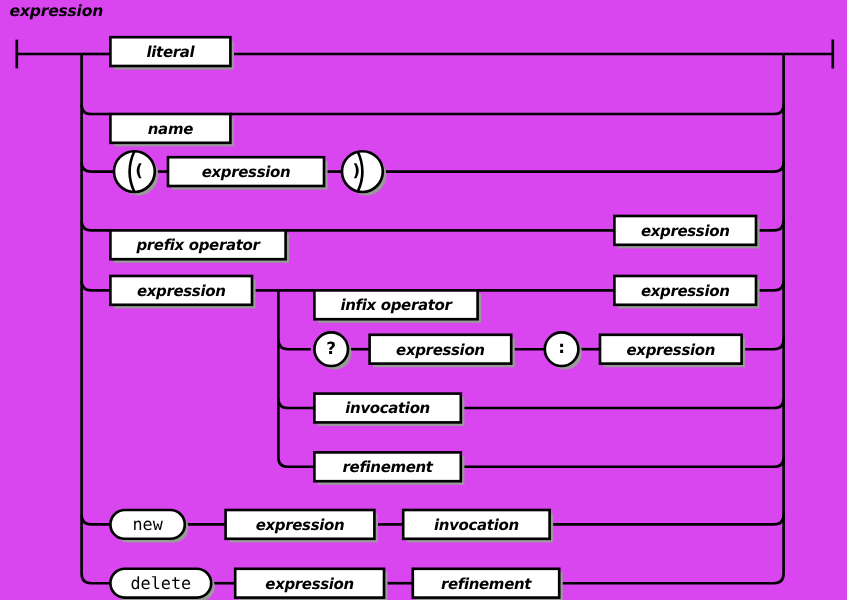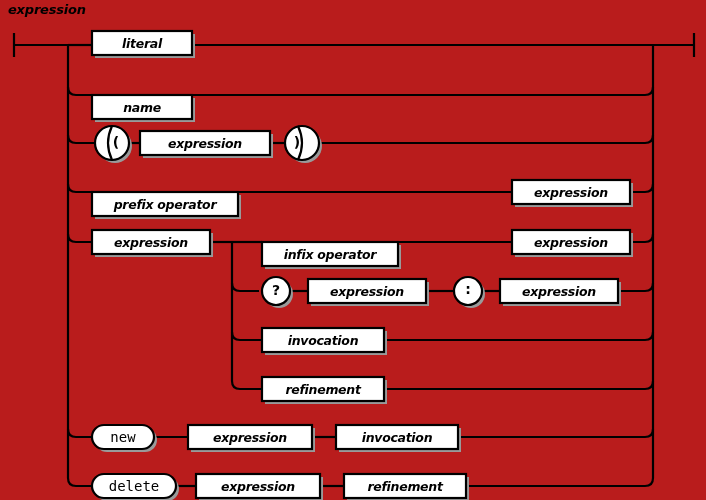--- a/index.html
+++ b/index.html
@@ -4,21 +4,21 @@
 <style>
   html, body {
     margin: 0;
     padding: 0;
     background: #ffffff;
   }
   #diagram-root {
     position: relative;
     width: 706px;
     height: 500px;
-    background: #b91c1c;
+    background: #d946ef;
     font-family: "DejaVu Sans", sans-serif;
     overflow: hidden;
   }
   .title-label {
     position: absolute;
     left: 8px;
     top: 2px;
     font-family: "DejaVu Sans", sans-serif;
     font-style: italic;
     font-weight: bold;

